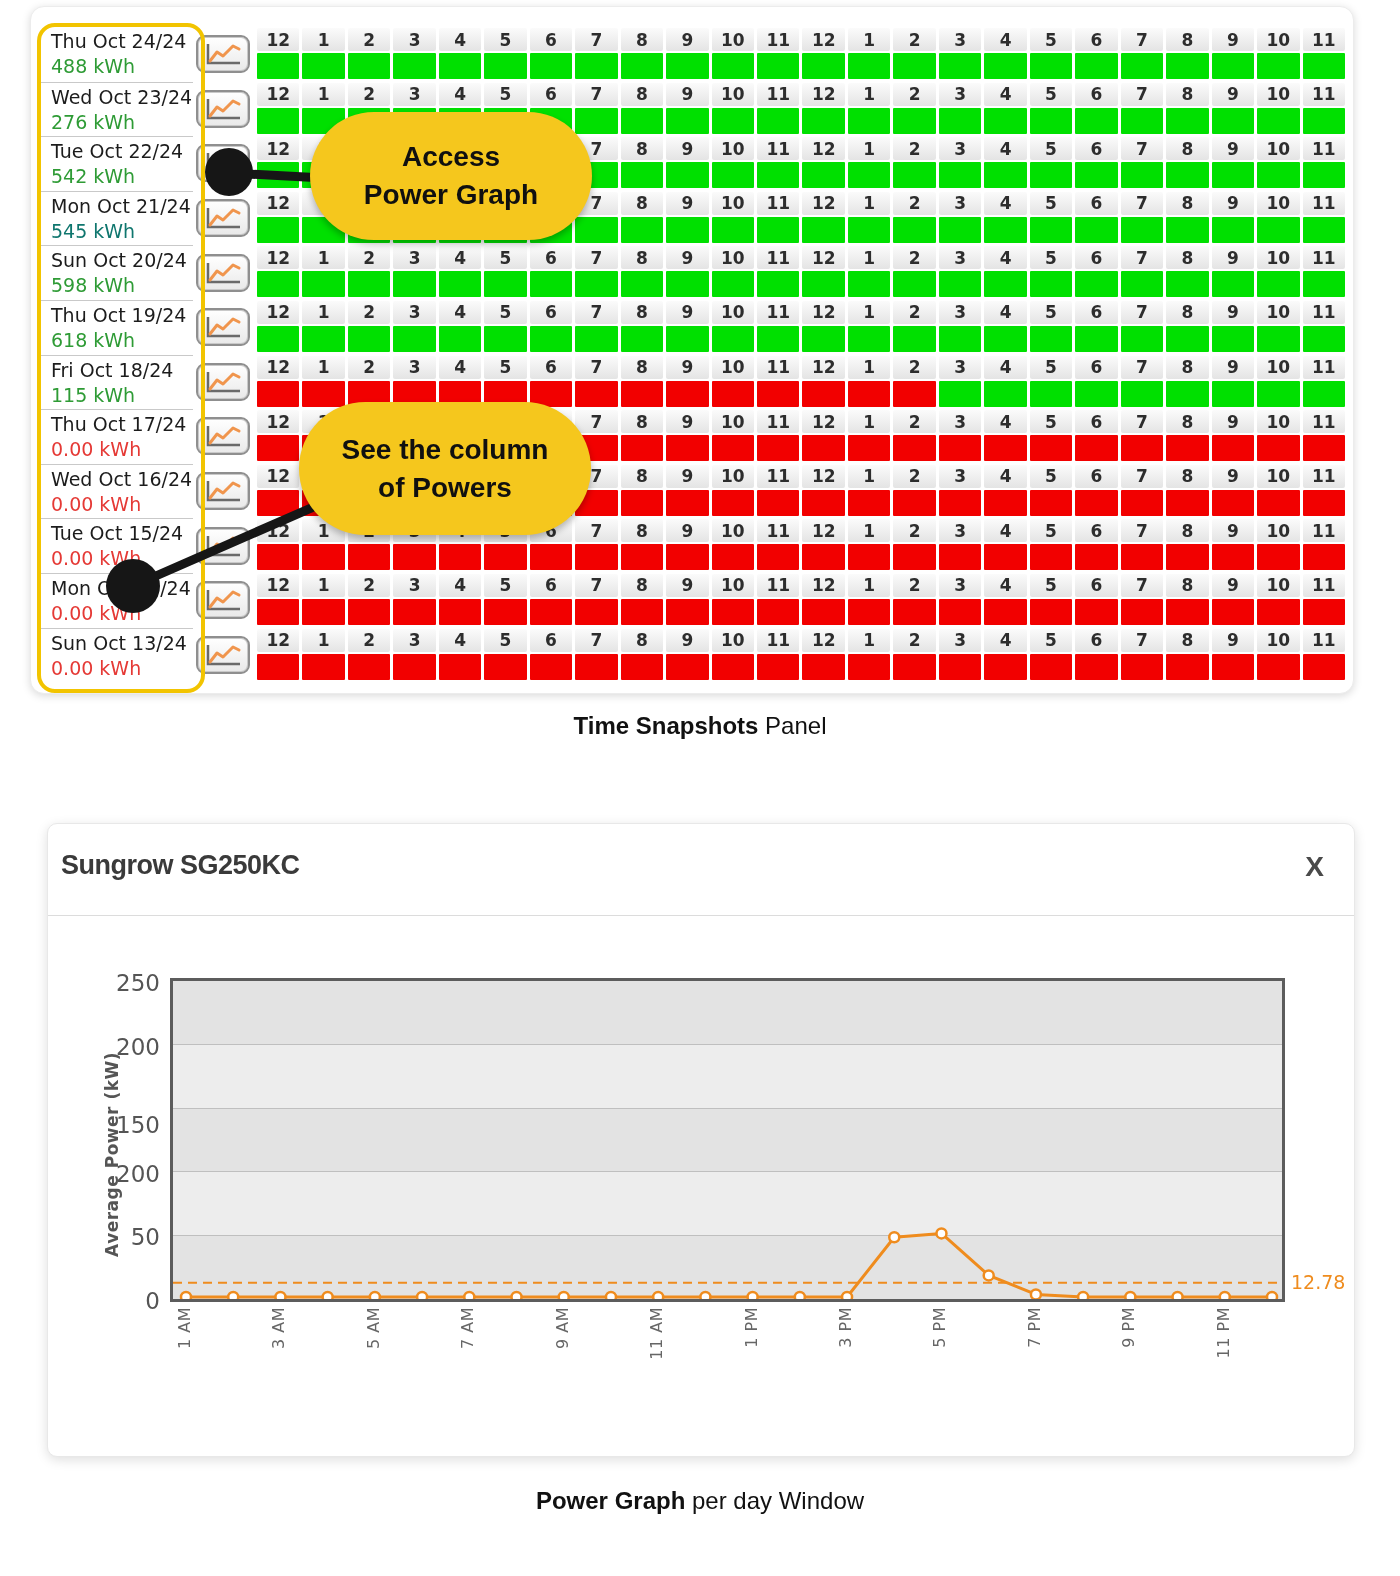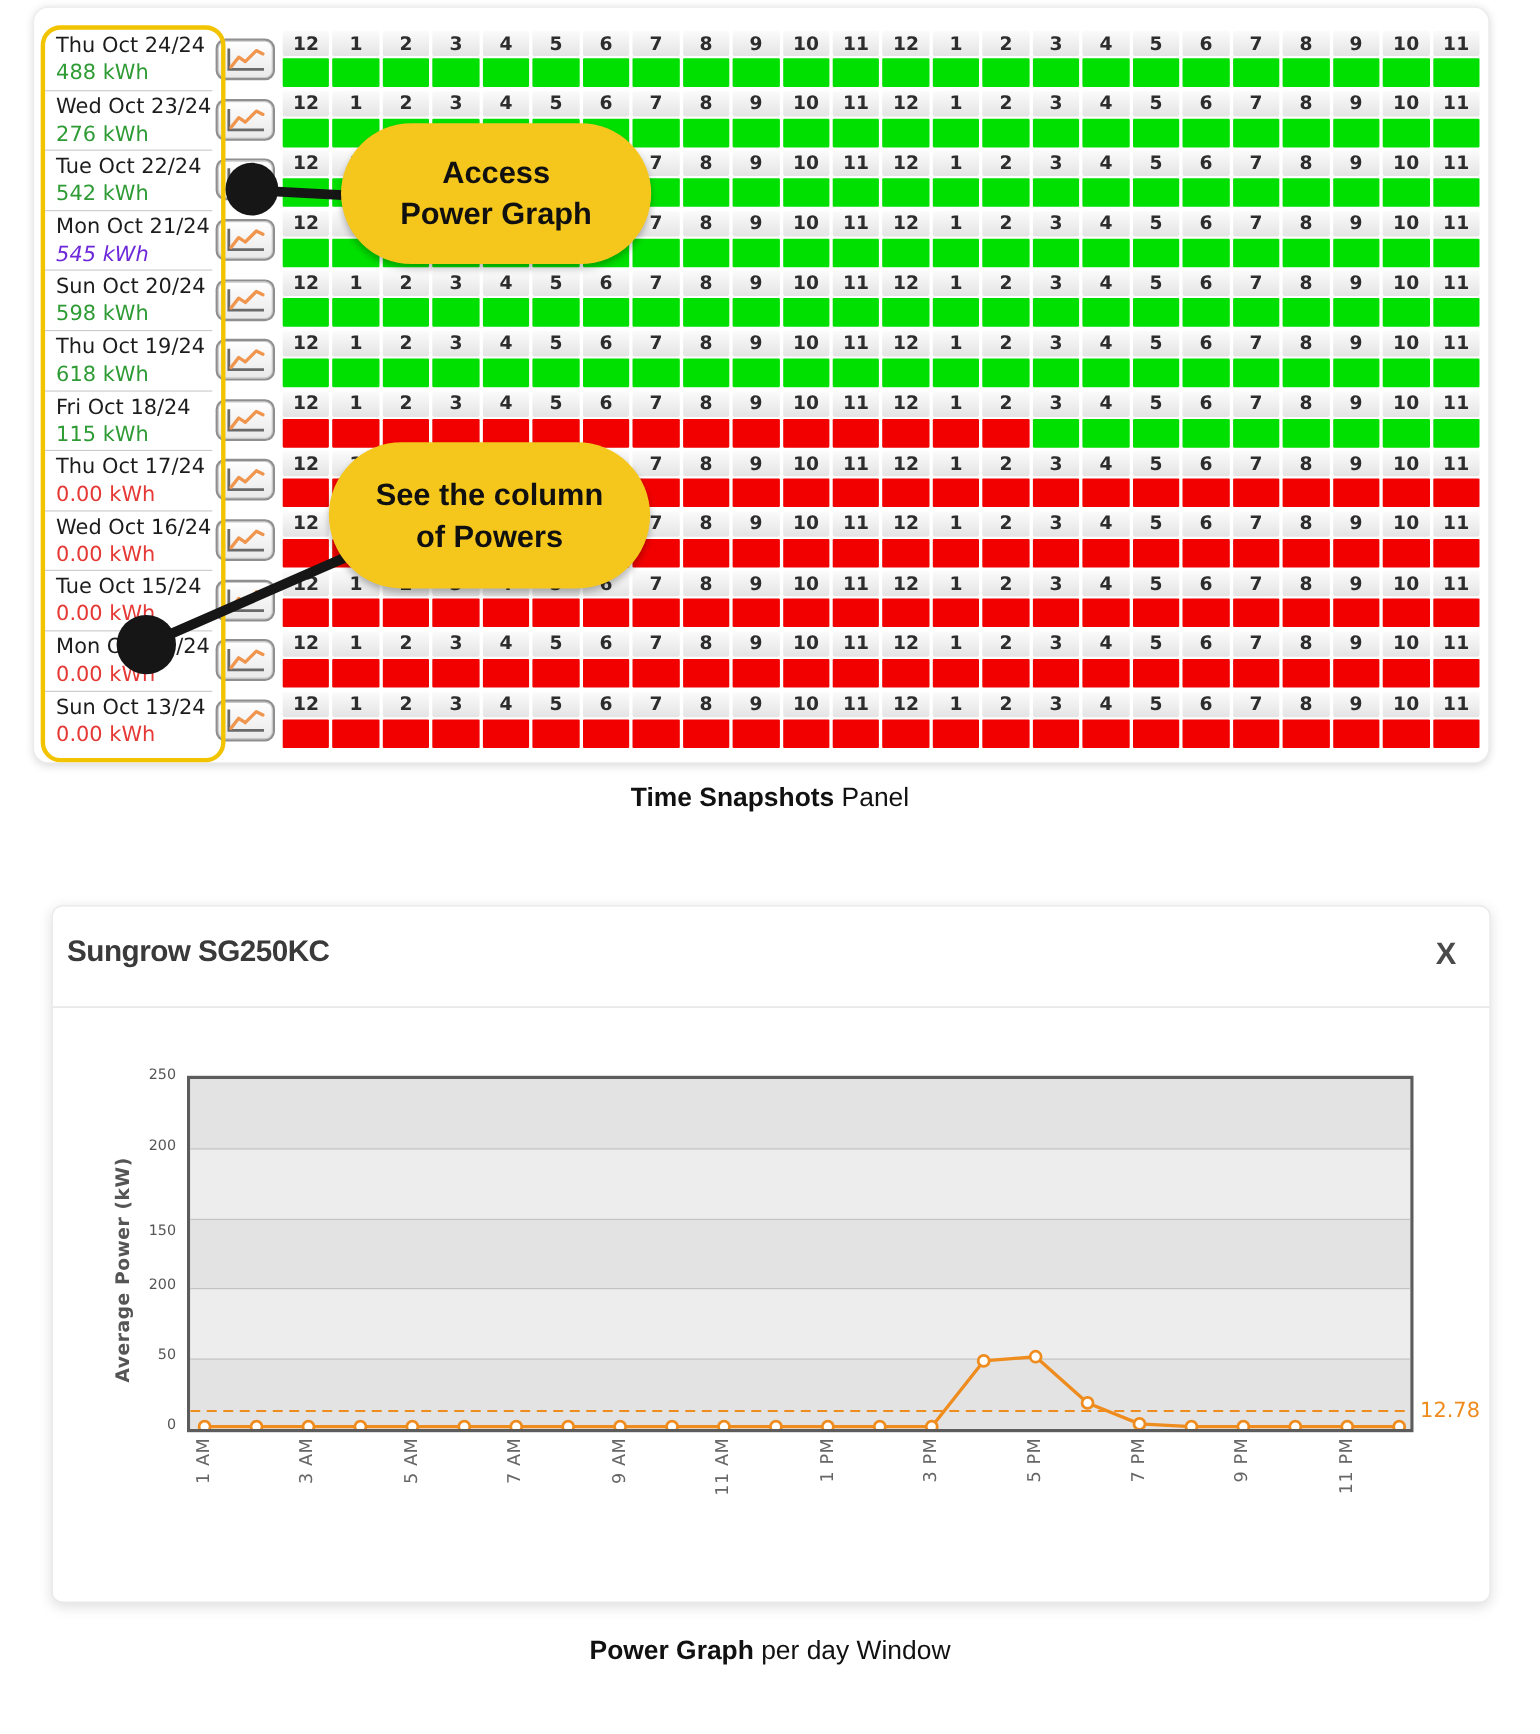--- a/index.html
+++ b/index.html
@@ -54,21 +54,21 @@
   .pw-close{position:absolute;right:24px;top:28px;font-family:"Liberation Sans",sans-serif;
     font-weight:bold;font-size:28px;color:#4a4a4a;background:none;border:none;cursor:pointer;line-height:1;}
   .pw-divider{position:absolute;left:0;right:0;top:91px;border-top:1px solid #dcdcdc;}
   .chart-title{position:absolute;left:0;right:0;top:97px;text-align:center;
     font-weight:bold;font-size:21px;color:#333;}
 
   .plot{position:absolute;left:122px;top:154px;width:1109px;height:318px;border:3px solid #5c5c5c;}
   .band{position:absolute;left:0;width:100%;}
   .gridline{position:absolute;left:0;width:100%;height:1px;background:#bfbfbf;}
   .plot svg{position:absolute;left:0;top:0;}
-  .ytick{position:absolute;width:60px;left:52px;text-align:right;font-size:13px;color:#555;}
+  .ytick{position:absolute;width:60px;left:52px;text-align:right;font-size:23px;color:#555;}
   .ytitle{position:absolute;left:54px;top:228px;writing-mode:vertical-rl;transform:rotate(180deg);
     font-weight:bold;font-size:17px;color:#555;letter-spacing:0.5px;}
   .xlabel{position:absolute;top:483px;writing-mode:vertical-rl;transform:rotate(180deg);
     font-size:16px;color:#666;letter-spacing:0.5px;white-space:nowrap;}
   .threshold-label{position:absolute;left:1243px;top:446px;font-size:19px;}
 </style>
 </head>
 <body>
 
 <div class="snapshot-panel">
@@ -405,21 +405,21 @@
           </div>
           <div class="hour-col">
             <div class="hour-head">11</div>
             <div class="hour-cell" style="background: rgb(0, 224, 0);"></div>
           </div>
         </div>
       </div>
       <div class="snap-row">
         <div class="date-cell">
           <div class="date-label">Mon Oct 21/24</div>
-          <div class="energy-label" style="color: #6d28d9; font-style: italic;">545 kWh</div>
+          <div class="energy-label" style="color: #0f766e;">545 kWh</div>
         </div>
         <div class="icon-cell">
           <button class="graph-btn">
             <svg width="44" height="28" viewBox="0 0 44 28">
               <path d="M7 4 V23 H39" stroke="#6a6a6a" stroke-width="2.5" fill="none"></path>
               <path d="M9 21 L16 12 L22 16 L32 6 L38 9" stroke="#f0954d" stroke-width="3" fill="none" stroke-linejoin="round" stroke-linecap="round"></path>
             </svg>
           </button>
         </div>
         <div class="hour-grid">

